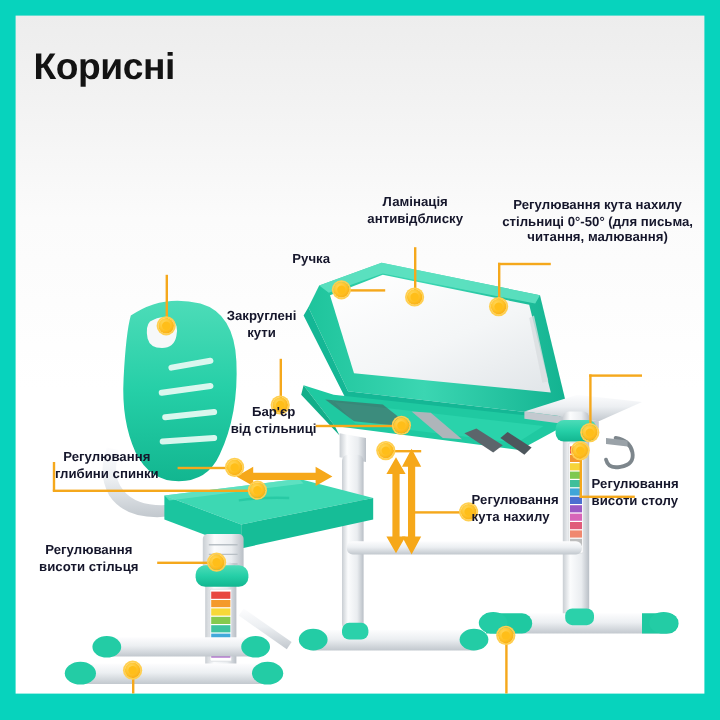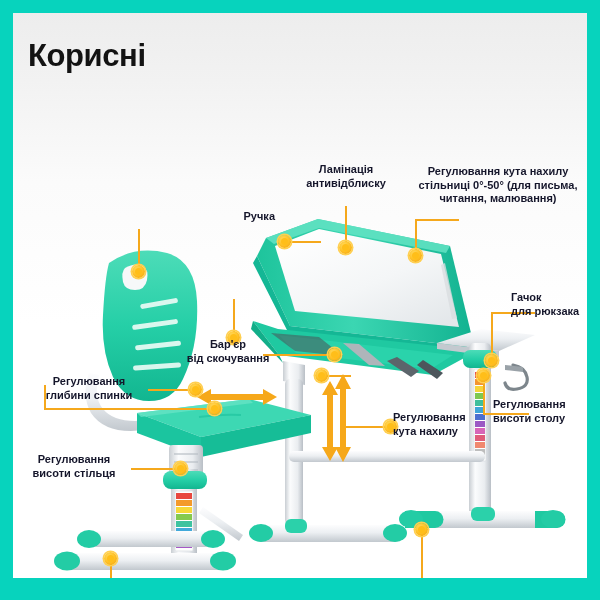--- a/index.html
+++ b/index.html
@@ -268,34 +268,34 @@
     <div class="dot" style="left:176px;top:370px;"></div>
     <div class="dot" style="left:161px;top:449px;"></div>
     <div class="dot" style="left:371px;top:407px;"></div>
     <div class="dot" style="left:464px;top:356px;"></div>
     <div class="dot" style="left:91px;top:539px;"></div>
     <div class="dot" style="left:402px;top:510px;"></div>
 
 
     <div class="lbl r" style="left:178px;top:197px;width:84px;">Ручка</div>
 
+    <div class="lbl c" style="left:152px;top:245px;width:106px;">Закруглені
+кути</div>
 
     <div class="lbl c" style="left:262px;top:150px;width:142px;">Ламінація
 антивідблиску</div>
 
     <div class="lbl c" style="left:396px;top:152px;width:178px;">Регулювання кута нахилу
 стільниці 0°-50° (для письма,
 читання, малювання)</div>
 
-    <div class="lbl l" style="left:498px;top:278px;width:80px;">Гачок
-для рюкзака</div>
 
 
     <div class="lbl c" style="left:164px;top:325px;width:102px;">Бар'єр
-від скочування</div>
+від стільниці</div>
 
 
     <div class="lbl c" style="left:18px;top:362px;width:116px;">Регулювання
 глибини спинки</div>
 
     <div class="lbl c" style="left:5px;top:440px;width:112px;">Регулювання
 висоти стільця</div>
 
     <div class="lbl l" style="left:380px;top:398px;width:104px;">Регулювання
 кута нахилу</div>

